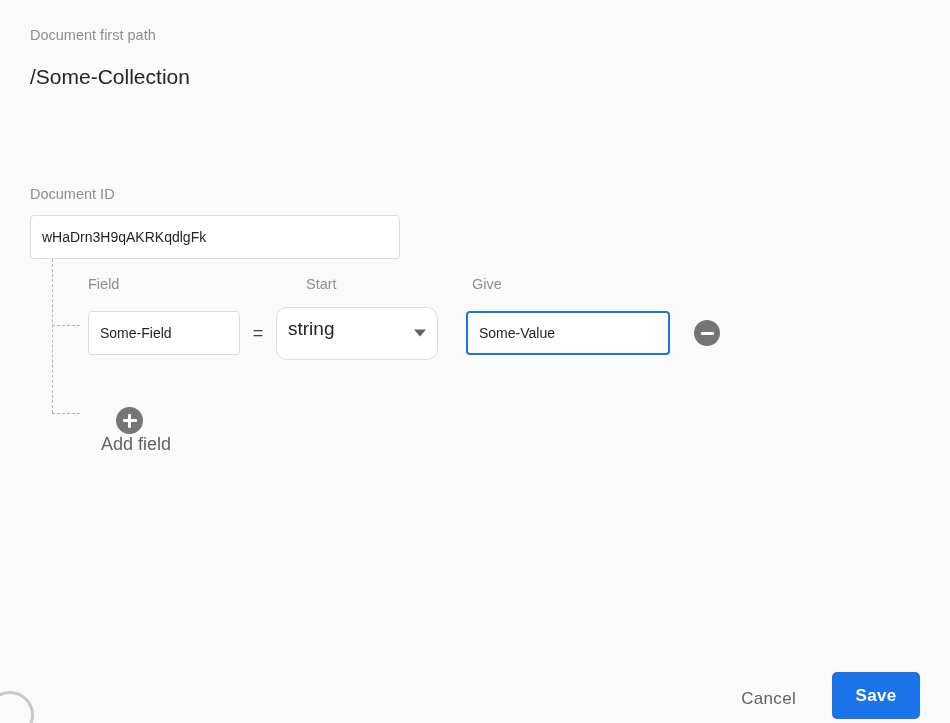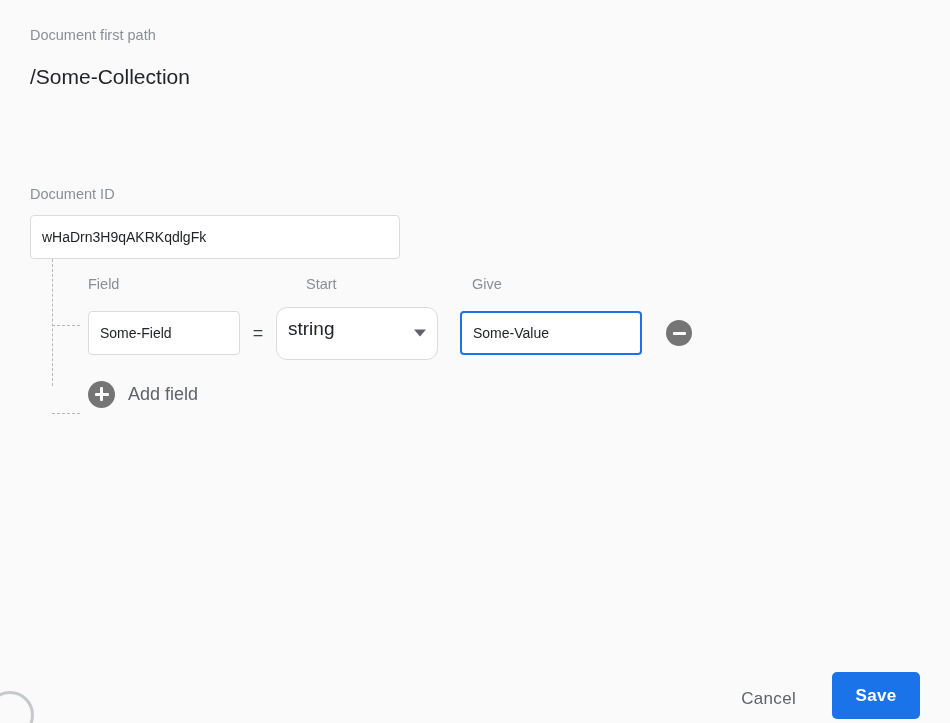--- a/index.html
+++ b/index.html
@@ -188,22 +188,22 @@
     top: 50%;
     transform: translateY(-50%);
     width: 0;
     height: 0;
     border-left: 6px solid transparent;
     border-right: 6px solid transparent;
     border-top: 7px solid #5f6368;
     pointer-events: none;
   }
   .value-input {
-    width: 182px;
-    margin-left: 22px;
+    width: 204px;
+    margin-left: 28px;
     border: 2px solid #1a73e8;
   }
   .remove-btn {
     width: 26px;
     height: 26px;
     border-radius: 50%;
     background: #757575;
     margin-left: 24px;
     display: flex;
     align-items: center;
@@ -214,24 +214,25 @@
   .remove-btn .bar {
     width: 13px;
     height: 3px;
     background: #ffffff;
     border-radius: 1px;
   }
 
   .add-field-row {
     display: flex;
     align-items: center;
-    margin-top: 25px;
+    margin-top: 52px;
     height: 28px;
     cursor: pointer;
     width: max-content;
+    flex-direction: column;
   }
   .add-btn {
     width: 27px;
     height: 27px;
     border-radius: 50%;
     background: #757575;
     position: relative;
     flex: 0 0 auto;
   }
   .add-btn .h, .add-btn .v {

